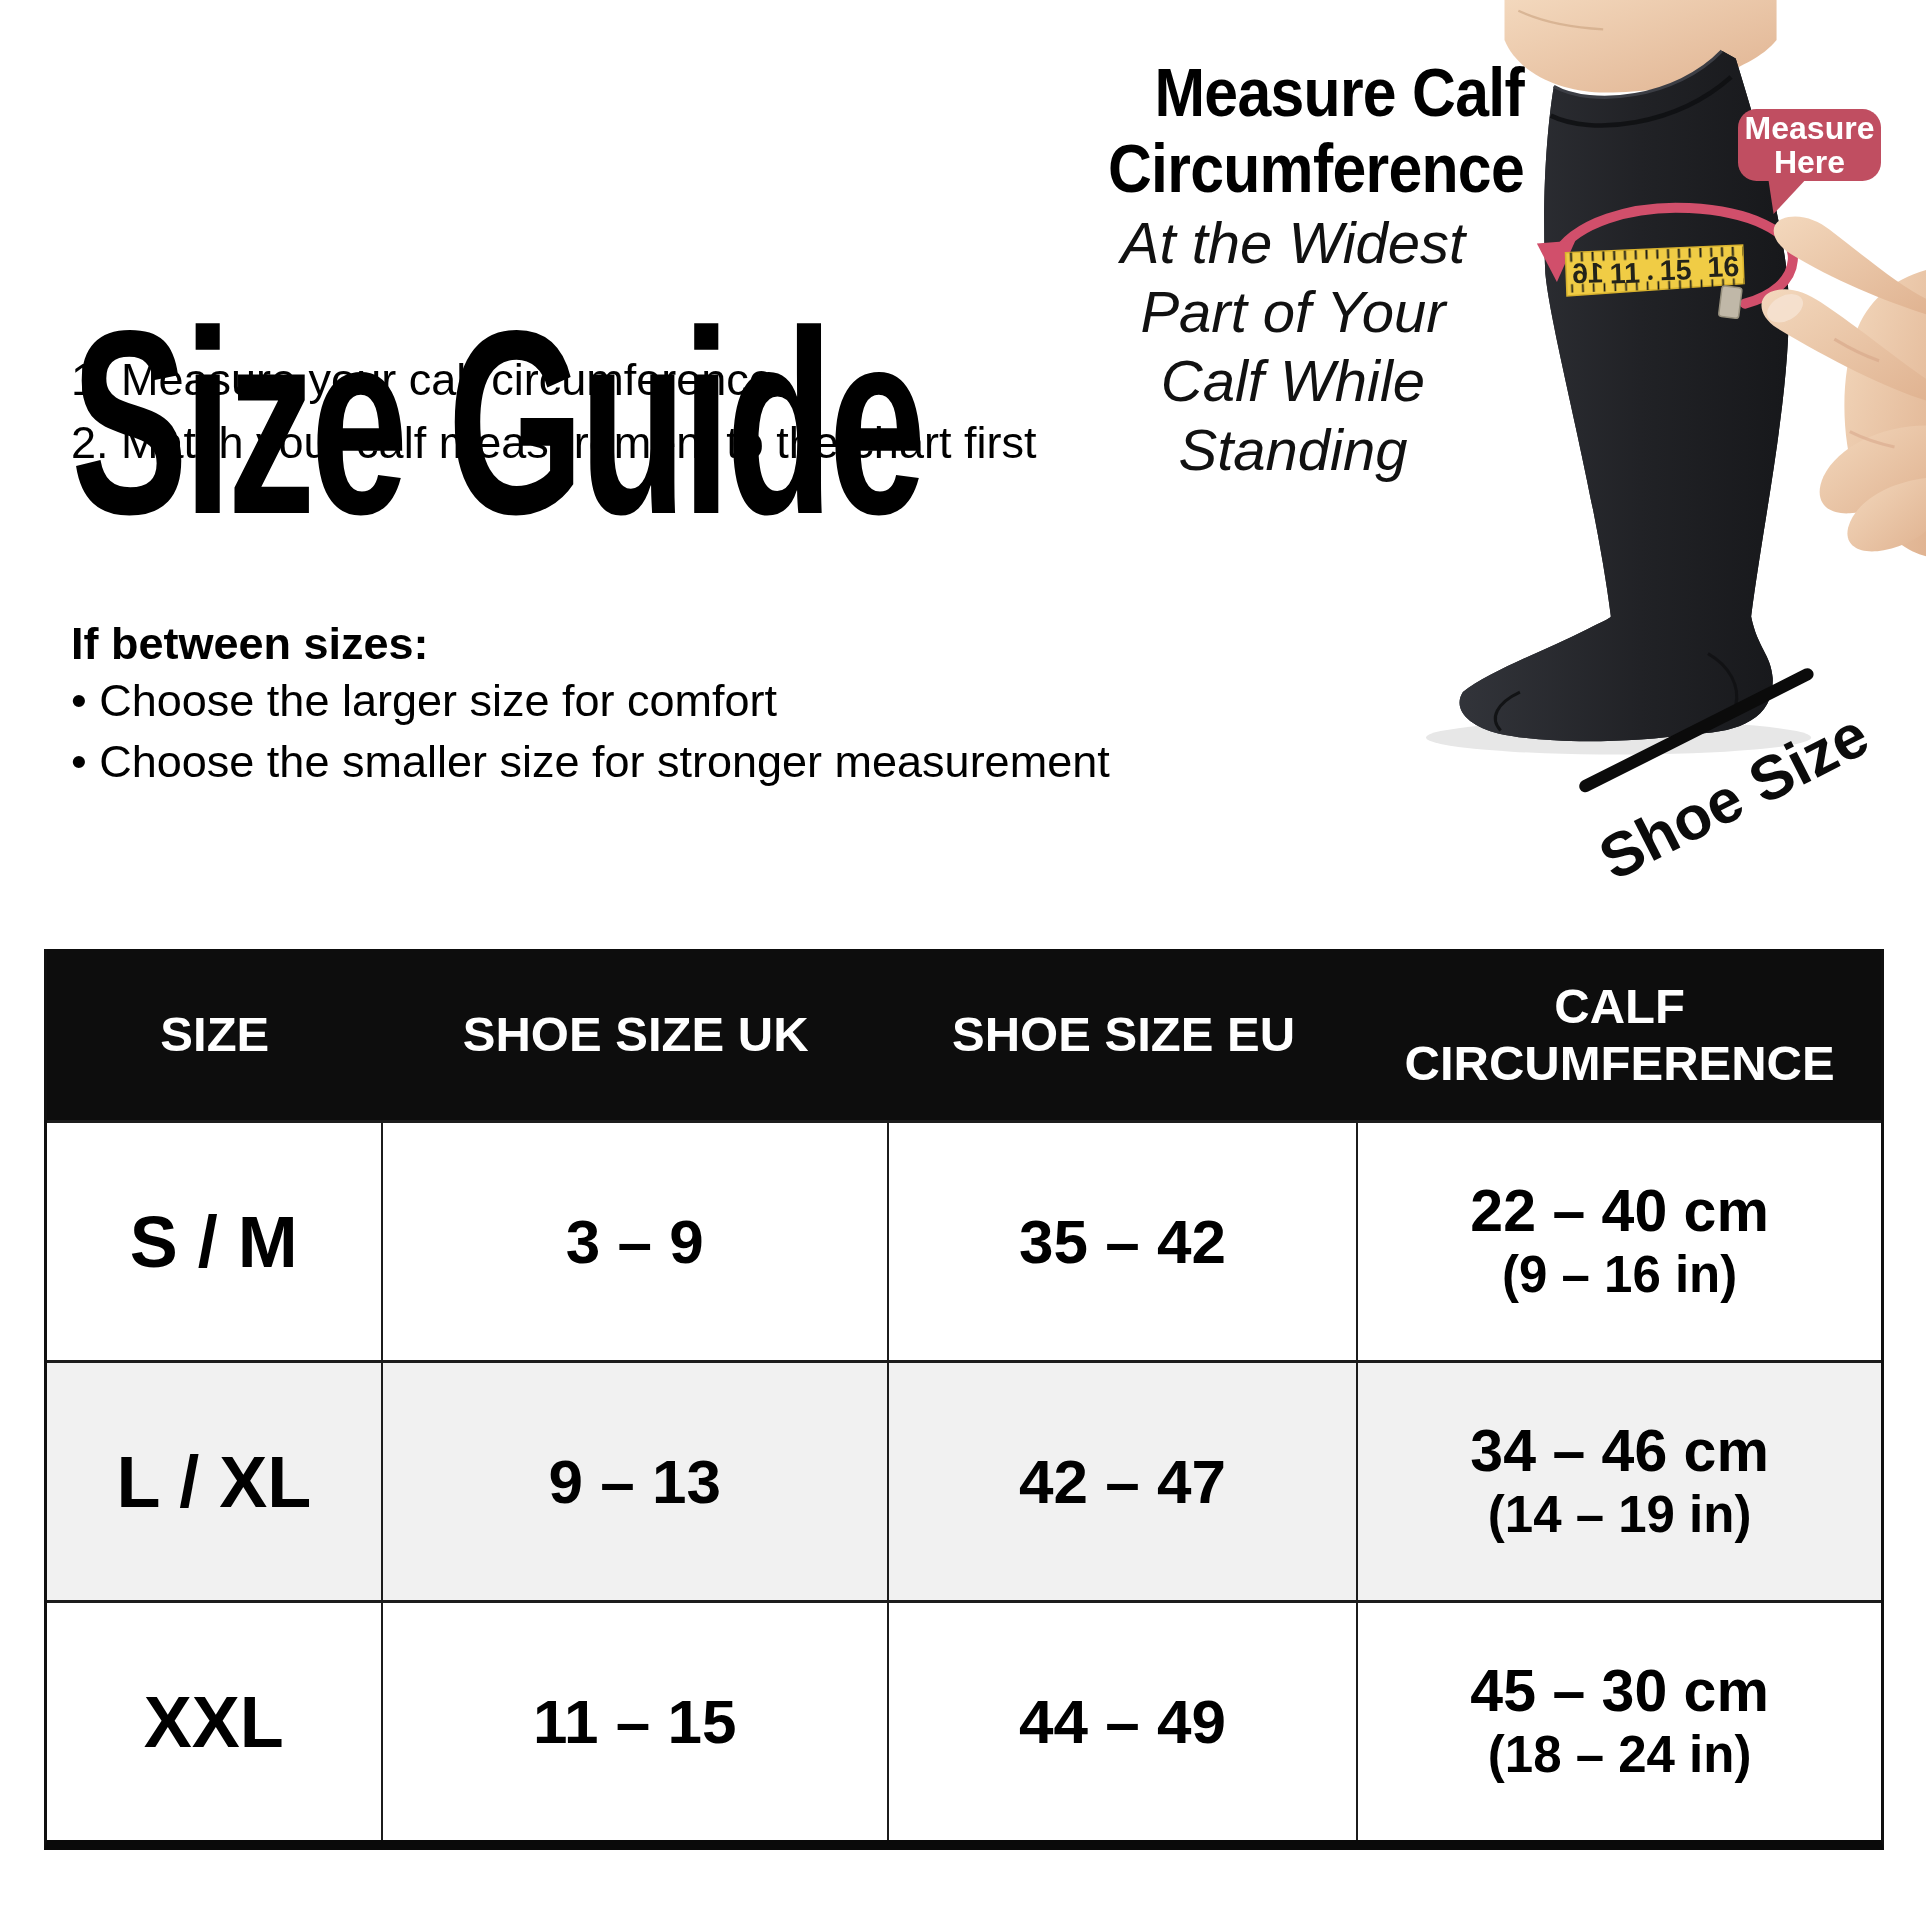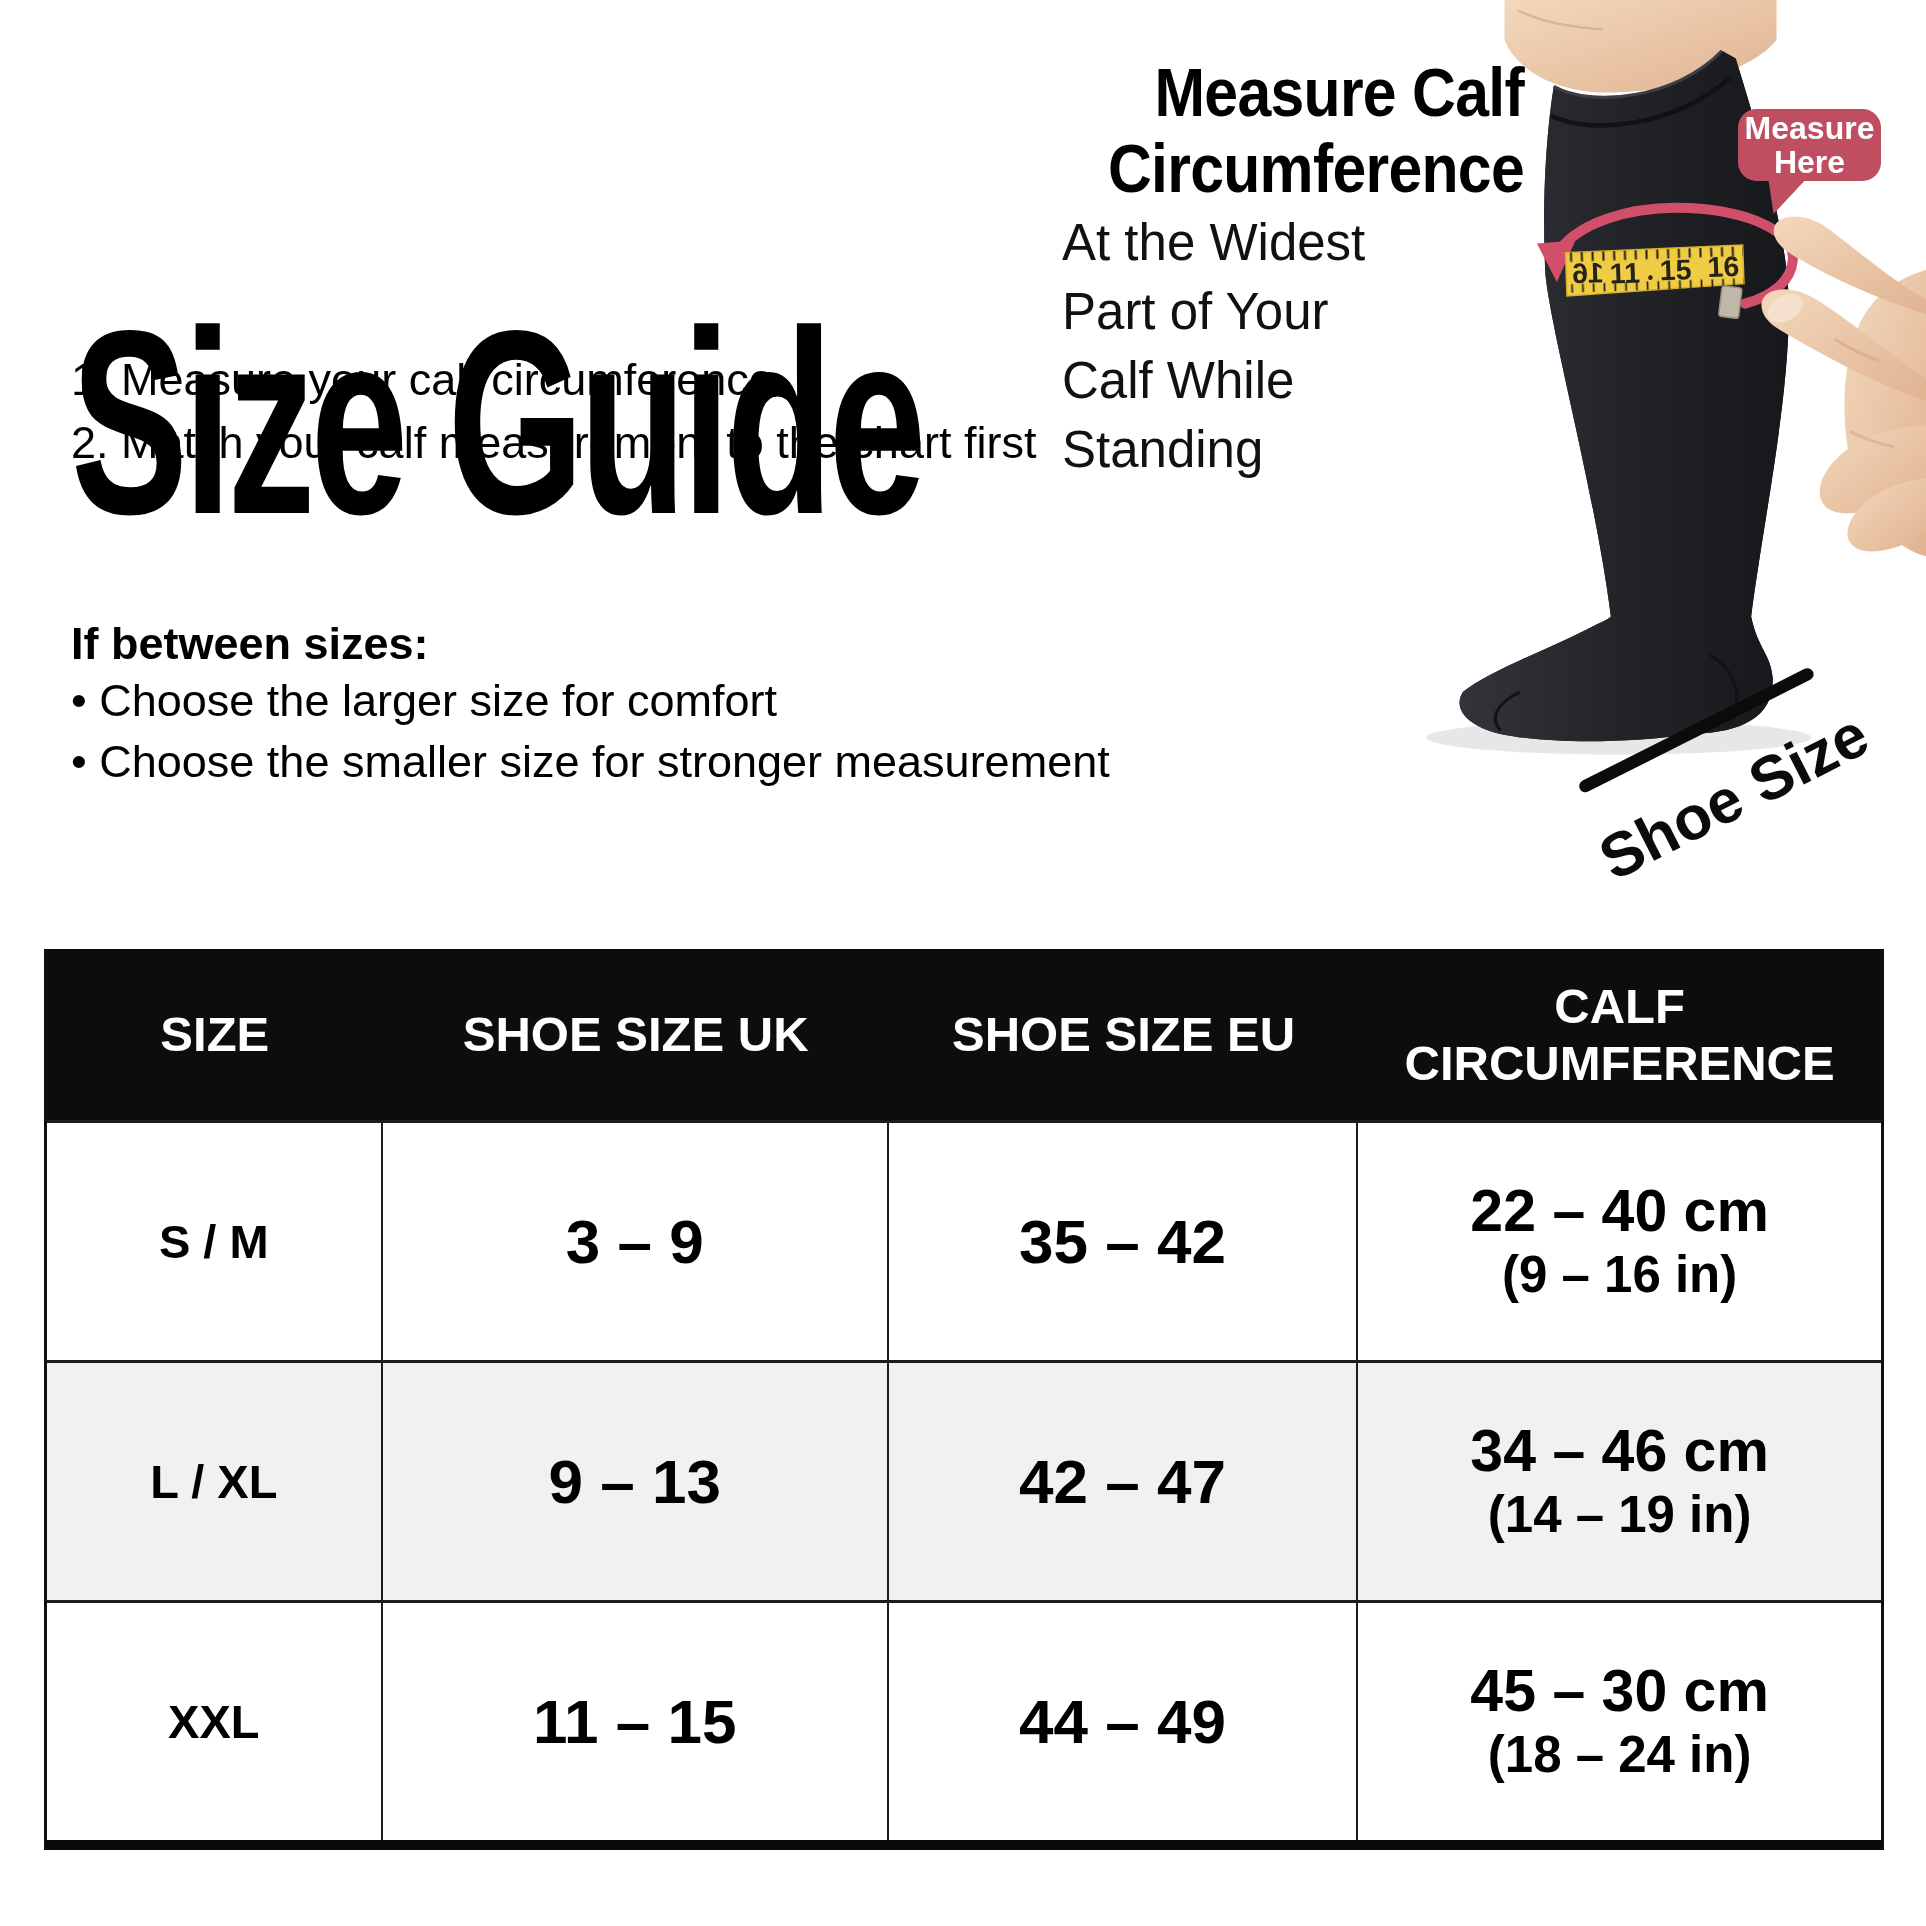--- a/index.html
+++ b/index.html
@@ -18,21 +18,21 @@
   .between-heading{position:absolute;left:71px;top:618px;font-size:45px;font-weight:bold;}
   .bullets{position:absolute;left:71px;top:670px;font-size:45px;line-height:61px;}
   
   .mcc-heading{
     position:absolute;left:1040px;top:55px;width:484px;
     text-align:right;font-size:69px;font-weight:bold;line-height:76px;
     letter-spacing:-0.8px;transform:scaleX(0.88);transform-origin:100% 0;
   }
   .mcc-sub{
     position:absolute;left:1062px;top:208px;width:462px;
-    text-align:left;font-size:51px;line-height:69px;color:#111;
+    text-align:center;font-size:58px;line-height:69px;color:#111;font-style:italic;
   }
   .badge{
     position:absolute;left:1738px;top:109px;width:143px;height:72px;
     background:var(--color-badge,#c04e61);border-radius:18.5px;
     color:#fff;font-size:32px;font-weight:bold;line-height:34px;
     text-align:center;padding-top:2.3px;box-sizing:border-box;z-index:5;
   }
   .badge-tail{
     position:absolute;left:1768px;top:177px;width:40px;height:37px;
     background:var(--color-badge,#c04e61);
@@ -51,21 +51,21 @@
   }
   .trow{height:237px;display:flex;border-top:3.1px solid #1c1c1c;background:#fff;}
   .trow.alt{background:var(--color-row_alt,#f1f1f1);}
   .trow:first-of-type{border-top:none;}
   .c{display:flex;flex-direction:column;align-items:center;justify-content:center;
      box-sizing:border-box;text-align:center;}
   .trow .c{border-right:2.3px solid #1c1c1c;}
   .trow .c:last-child{border-right:none;}
   .c1{width:18.3%;} .c2{width:27.6%;} .c3{width:25.6%;} .c4{width:28.5%;}
   .thead .c{font-size:49px;font-weight:bold;line-height:57px;padding:0 23px;}
-  .cell-size{font-size:47px;font-weight:bold;}
+  .cell-size{font-size:72px;font-weight:bold;}
   .cell-num{font-size:62px;font-weight:bold;}
   .calf-cm{font-size:59px;font-weight:bold;line-height:66px;}
   .calf-in{font-size:51px;font-weight:bold;line-height:62px;}
   text{font-family:"Liberation Sans", sans-serif;}
 </style>
 </head>
 <body>
 
 <h1 class="title">Size Guide</h1>
 

